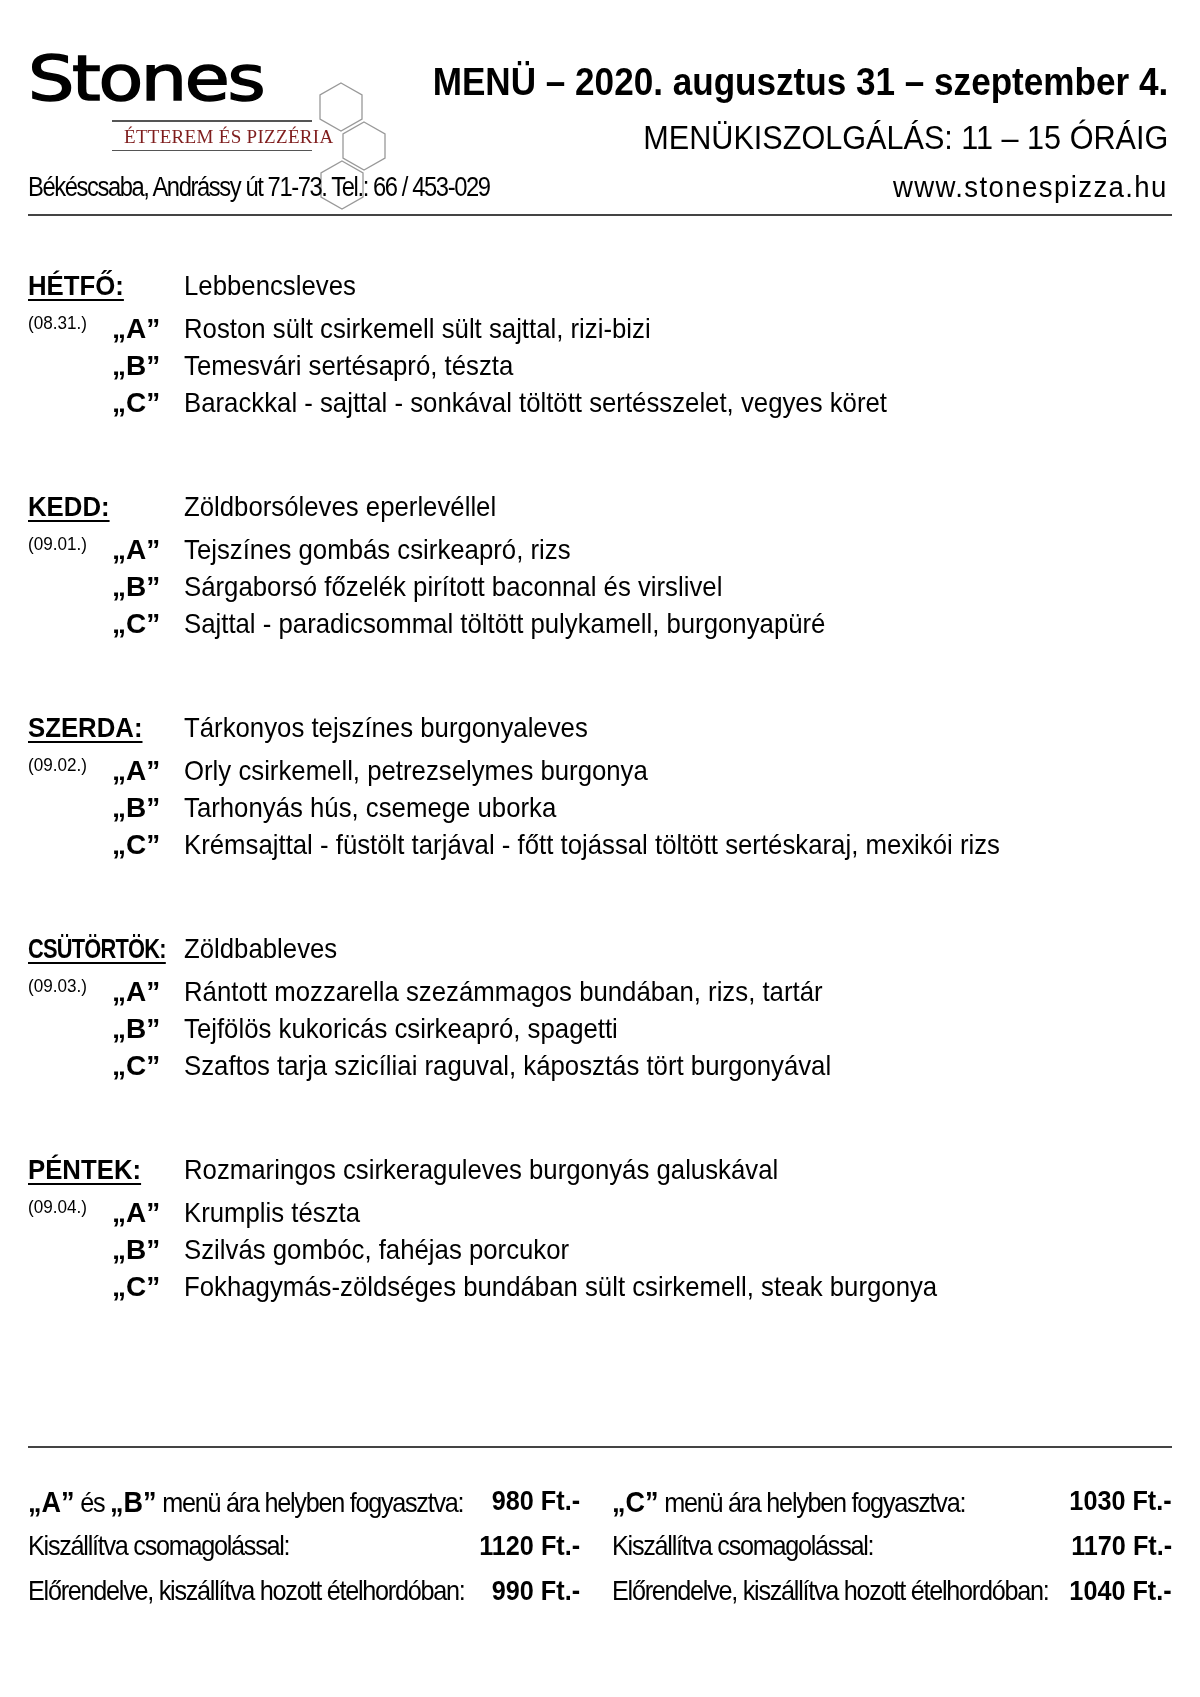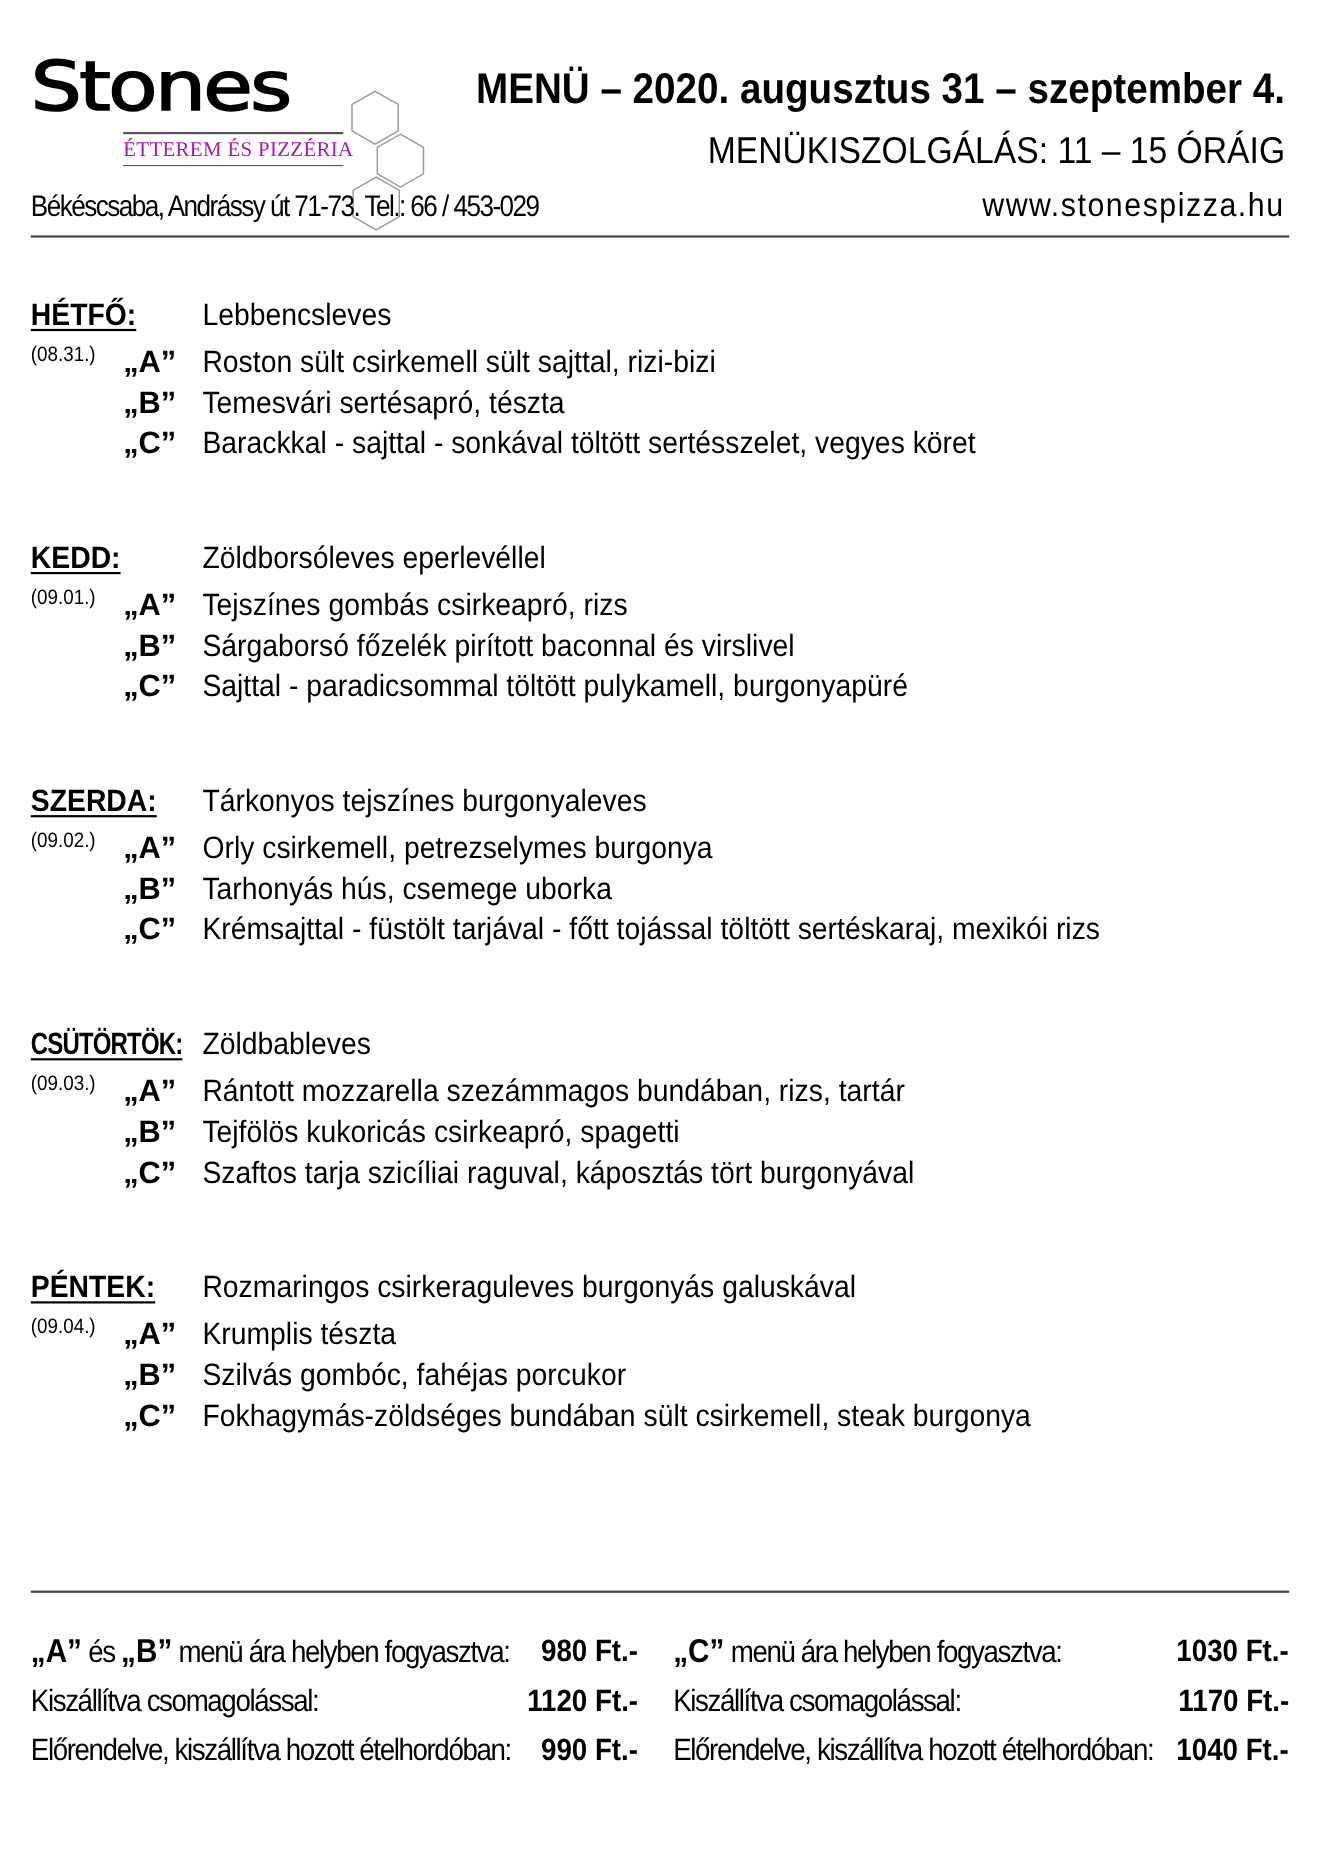--- a/index.html
+++ b/index.html
@@ -4,22 +4,22 @@
 <style>
   html, body { margin: 0; padding: 0; background: #ffffff; }
   body { width: 1200px; height: 1697px; position: relative; overflow: hidden;
          font-family: "Liberation Sans", sans-serif; color: #000; }
   .abs { position: absolute; white-space: nowrap; }
   .logo { left: 28px; top: 48px; font-family: "DejaVu Sans", sans-serif; font-size: 62px;
           letter-spacing: -2px; font-weight: 400; transform: scaleX(1.18); transform-origin: left top;
           line-height: 1; -webkit-text-stroke: 1.5px #000; }
   .subline-top { left: 112px; top: 120px; width: 200px; height: 2px; background: #555; }
   .subline-bot { left: 112px; top: 150px; width: 200px; height: 1px; background: #555; }
-  .subtitle { left: 112px; top: 126px; font-family: "Liberation Serif", serif; font-size: 19px;
-              letter-spacing: 0.3px; color: #a21caf; }
+  .subtitle { left: 124px; top: 126px; font-family: "Liberation Serif", serif; font-size: 19px;
+              letter-spacing: 0.3px; color: #7f1d1d; }
   .hex { left: 0; top: 0; width: 1200px; height: 240px; }
   .address { left: 28px; top: 172px; font-size: 27px; letter-spacing: -1.6px; transform: scaleX(0.88);
              transform-origin: left top; }
   .title { right: 32px; top: 60px; font-size: 39px; font-weight: bold; transform: scaleX(0.9);
            transform-origin: right top; }
   .service { right: 32px; top: 118px; font-size: 34px; transform: scaleX(0.9); transform-origin: right top; }
   .website { right: 32px; top: 170px; font-size: 30px; letter-spacing: 1.5px; transform: scaleX(0.92);
              transform-origin: right top; }
   .rule { left: 28px; width: 1144px; height: 2px; background: #444; }
 

